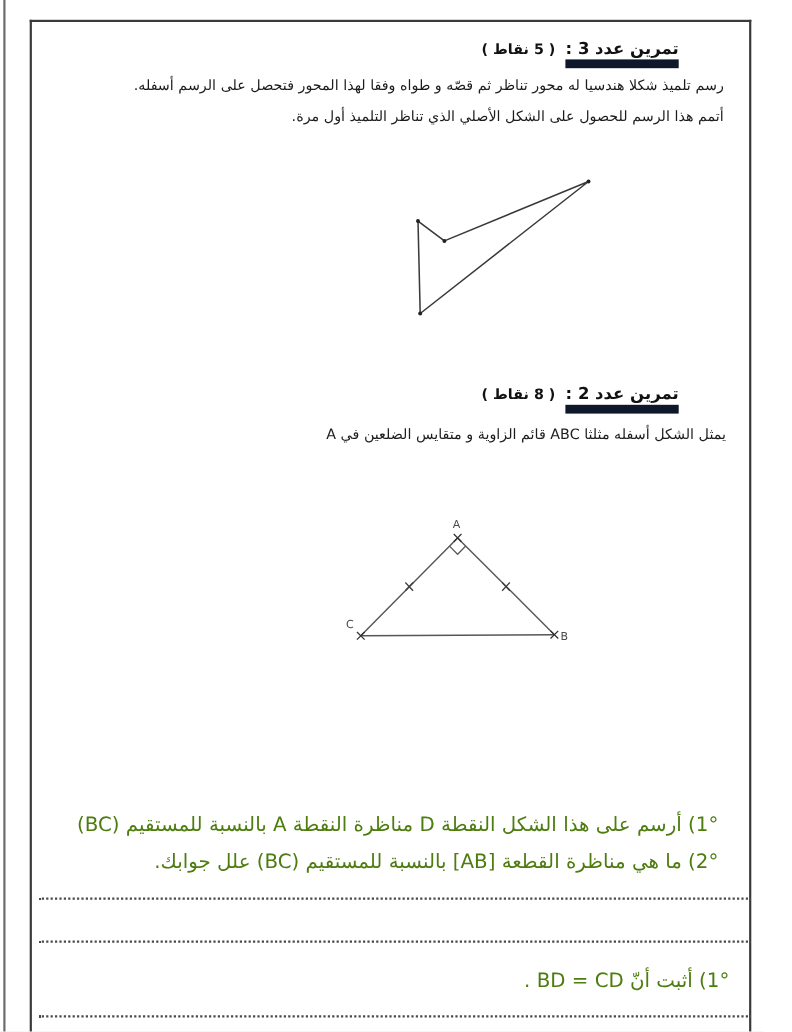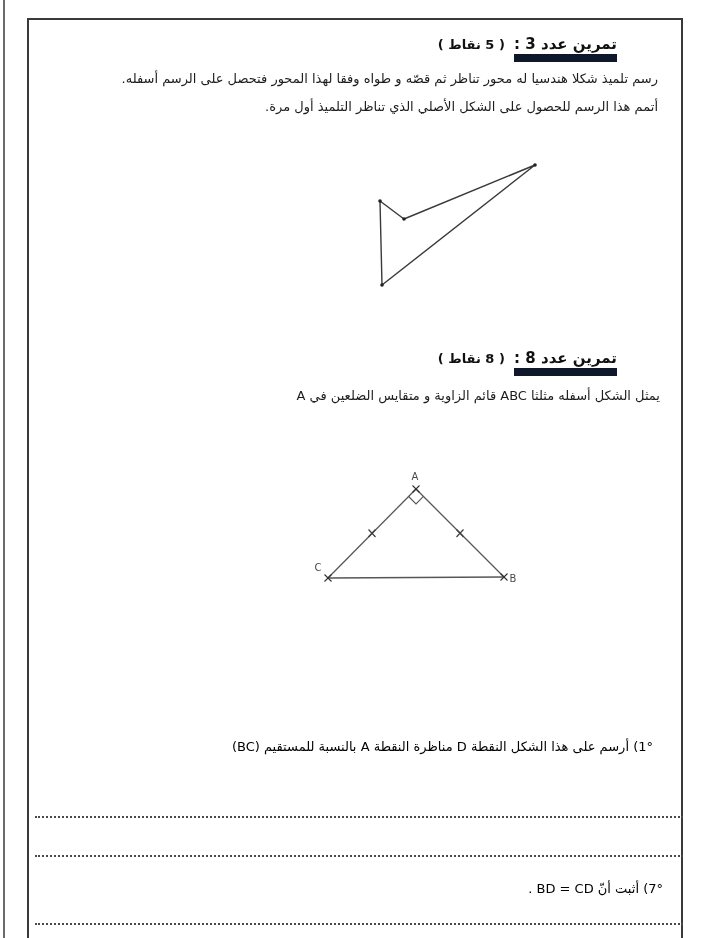--- a/index.html
+++ b/index.html
@@ -40,23 +40,23 @@
   .body-line{
     position:absolute;
     direction:rtl;
     font-size:13px;
     white-space:nowrap;
     color:#1c1c1c;
   }
   .question-line{
     position:absolute;
     direction:rtl;
-    font-size:13px;
+    font-size:18px;
     white-space:nowrap;
-    color:#000000;
+    color:#4d7c0f;
   }
   .dots{
     position:absolute;left:35px;width:648px;height:0;
     border-top:2px dotted #4a4a4a;
   }
   svg{position:absolute;}
   svg text{font-family:"DejaVu Sans",sans-serif;}
 </style>
 </head>
 <body>
@@ -76,21 +76,21 @@
 
   <svg style="left:366px;top:152px;" width="184" height="144" viewBox="0 0 184 144">
     <polygon points="169,13 38,67 14,49 16,133" fill="none" stroke="#3a3a3a" stroke-width="1.4" stroke-linejoin="round"></polygon>
     <circle cx="169" cy="13" r="1.8" fill="#222"></circle>
     <circle cx="38" cy="67" r="1.8" fill="#222"></circle>
     <circle cx="14" cy="49" r="1.8" fill="#222"></circle>
     <circle cx="16" cy="133" r="1.8" fill="#222"></circle>
   </svg>
 
   <div class="ex-title" style="top:349px;right:103px;">
-    <span class="main">تمرين عدد 8 :</span>
+    <span class="main">تمرين عدد 2 :</span>
     <span class="points">( 8 نقاط )</span>
   </div>
 
   <div class="body-line" style="top:388px;right:60px;">يمثل الشكل أسفله مثلثا ABC قائم الزاوية و متقايس الضلعين في A</div>
 
   <svg style="left:300px;top:465px;" width="228" height="128" viewBox="0 0 228 128">
 
     <line x1="116" y1="24" x2="28" y2="113" stroke="#565656" stroke-width="1.3"></line>
     <line x1="116" y1="24" x2="204" y2="112" stroke="#565656" stroke-width="1.3"></line>
     <line x1="28" y1="113" x2="204" y2="112" stroke="#565656" stroke-width="1.3"></line>
@@ -118,21 +118,22 @@
       <line x1="200.5" y1="108.5" x2="207.5" y2="115.5"></line>
       <line x1="200.5" y1="115.5" x2="207.5" y2="108.5"></line>
     </g>
 
     <text x="115" y="15" font-size="10" fill="#4a4a4a" text-anchor="middle">A</text>
     <text x="18" y="106" font-size="10" fill="#4a4a4a" text-anchor="middle">C</text>
     <text x="213" y="117" font-size="10" fill="#4a4a4a" text-anchor="middle">B</text>
   </svg>
 
   <div class="question-line" style="top:739px;right:67px;">1°) أرسم على هذا الشكل النقطة D مناظرة النقطة A بالنسبة للمستقيم (BC)</div>
+  <div class="question-line" style="top:773px;right:67px;">2°) ما هي مناظرة القطعة [AB] بالنسبة للمستقيم (BC) علل جوابك.</div>
 
   <div class="dots" style="top:816px;"></div>
   <div class="dots" style="top:855px;"></div>
 
-  <div class="question-line" style="top:881px;right:57px;">7°) أثبت أنّ BD = CD .</div>
+  <div class="question-line" style="top:881px;right:57px;">1°) أثبت أنّ BD = CD .</div>
 
   <div class="dots" style="top:923px;"></div>
 
 </div>
 
 </body></html>

